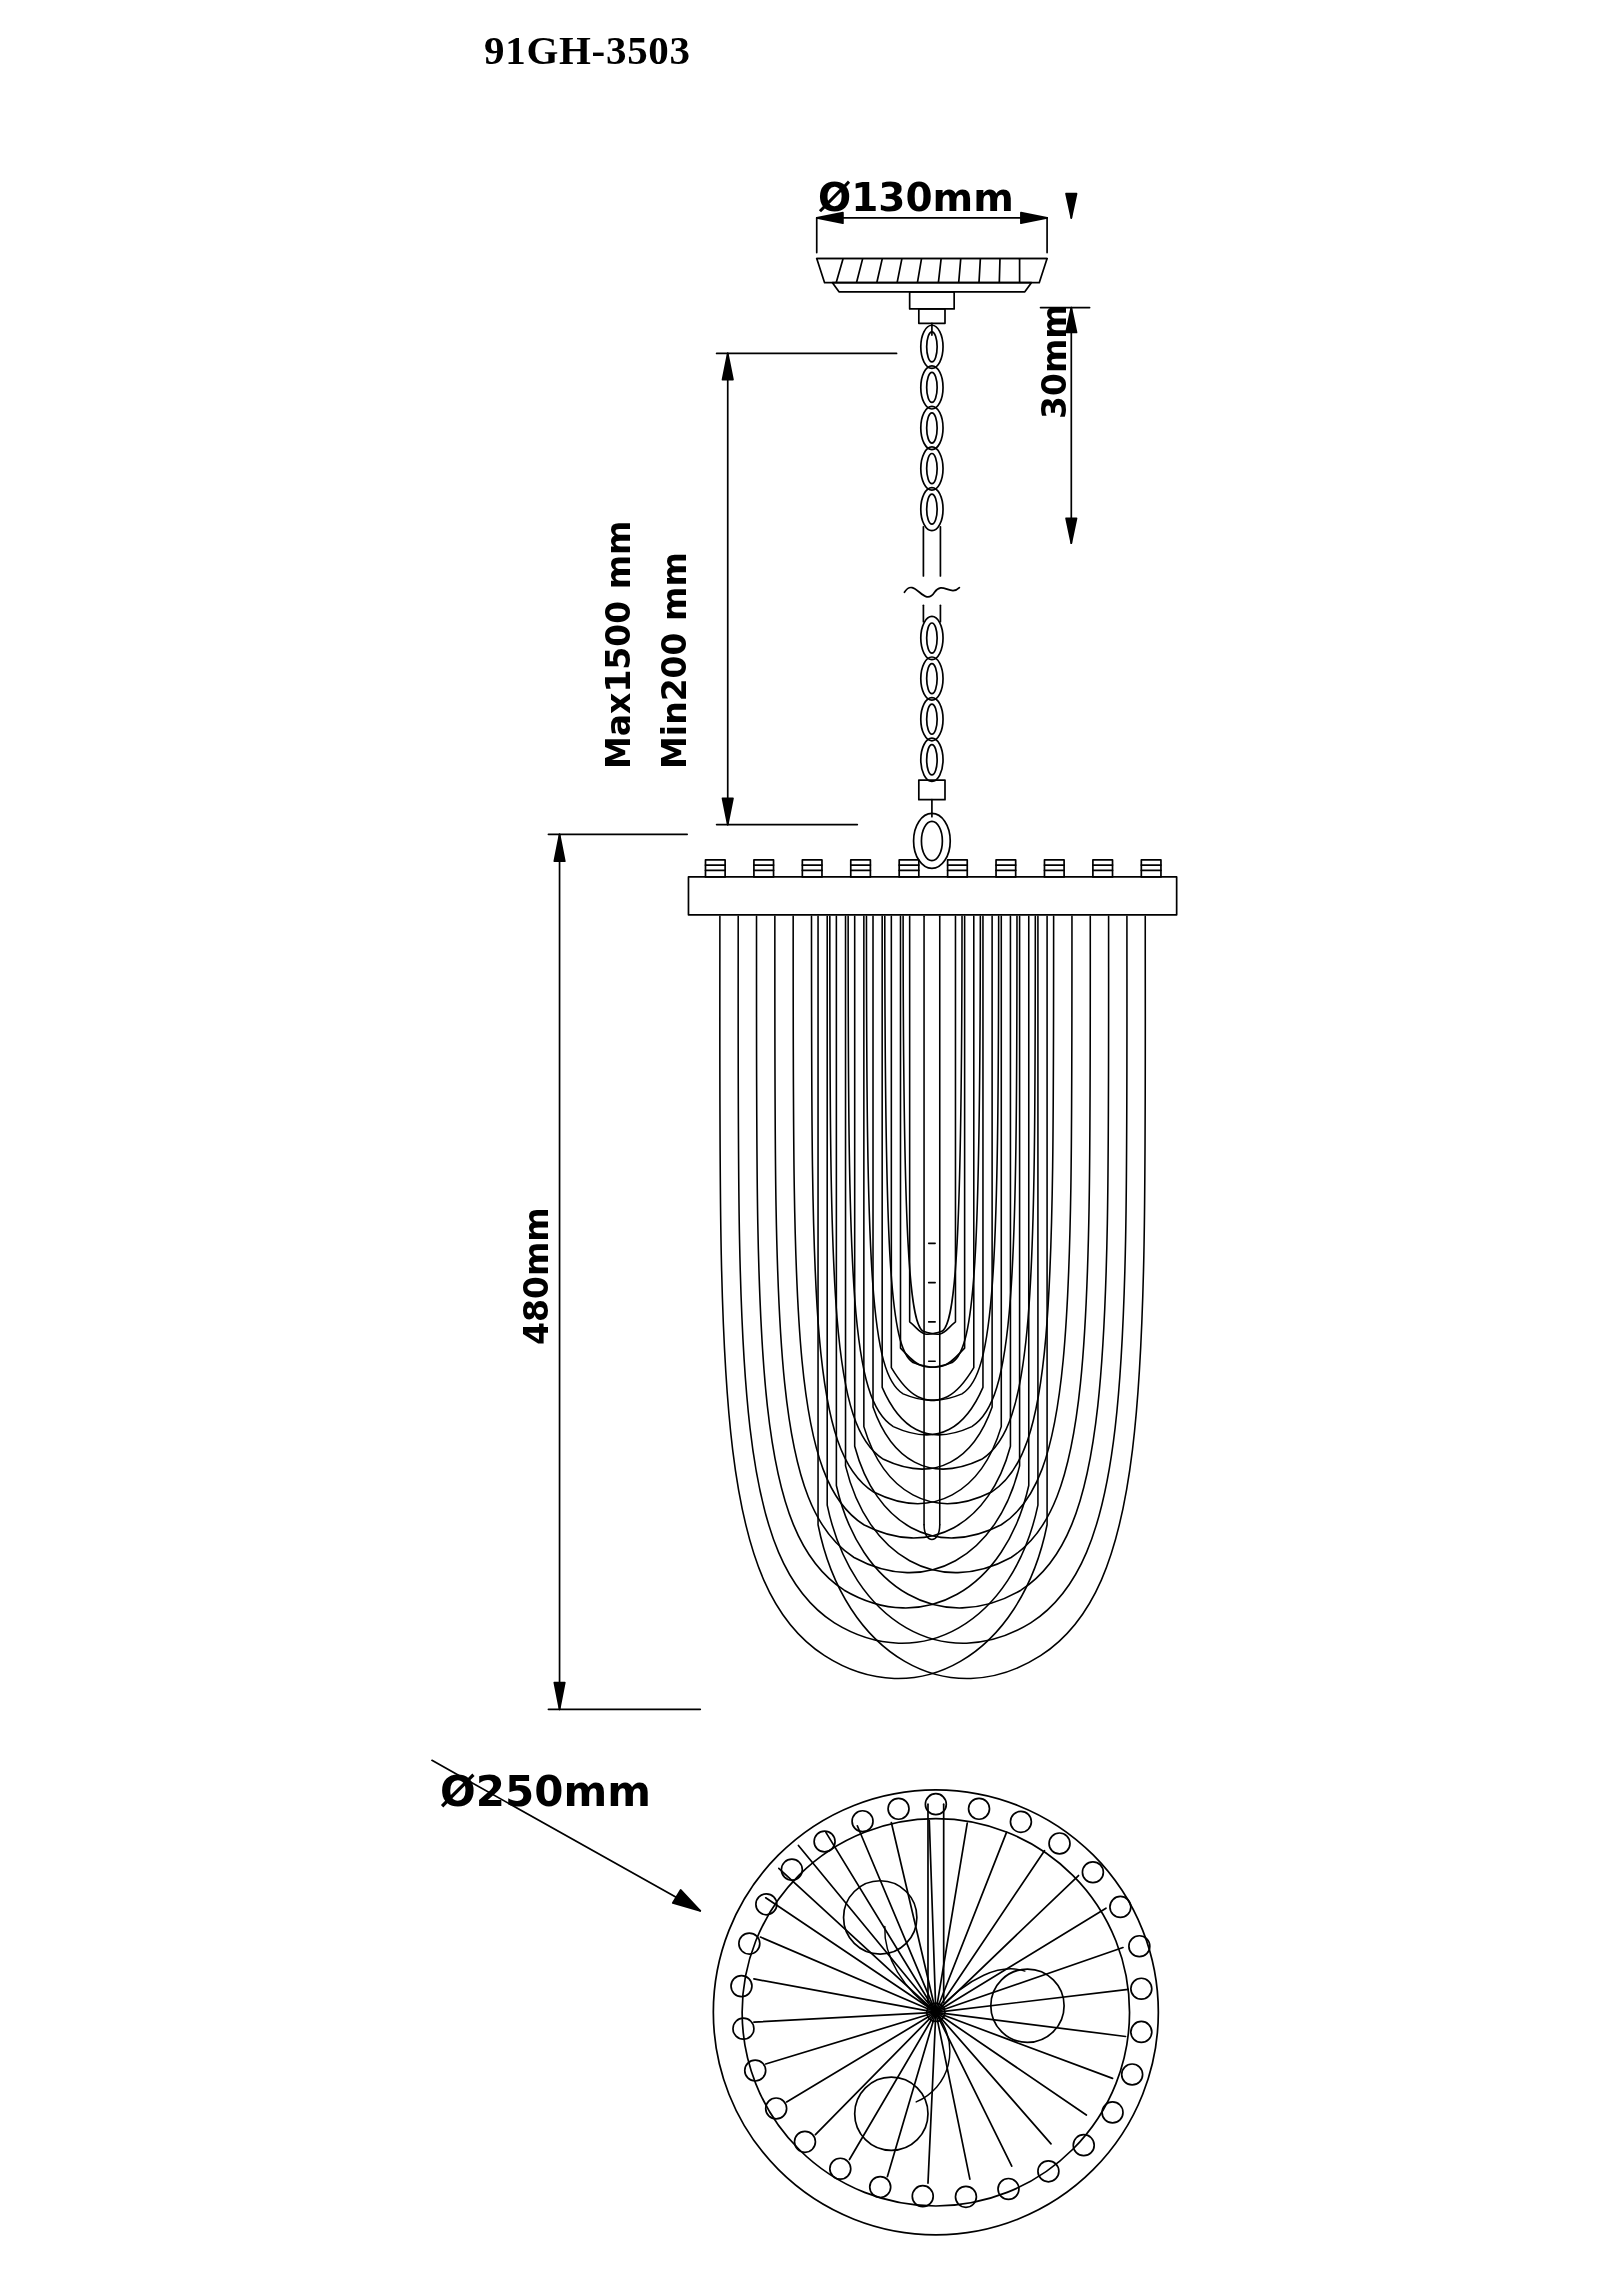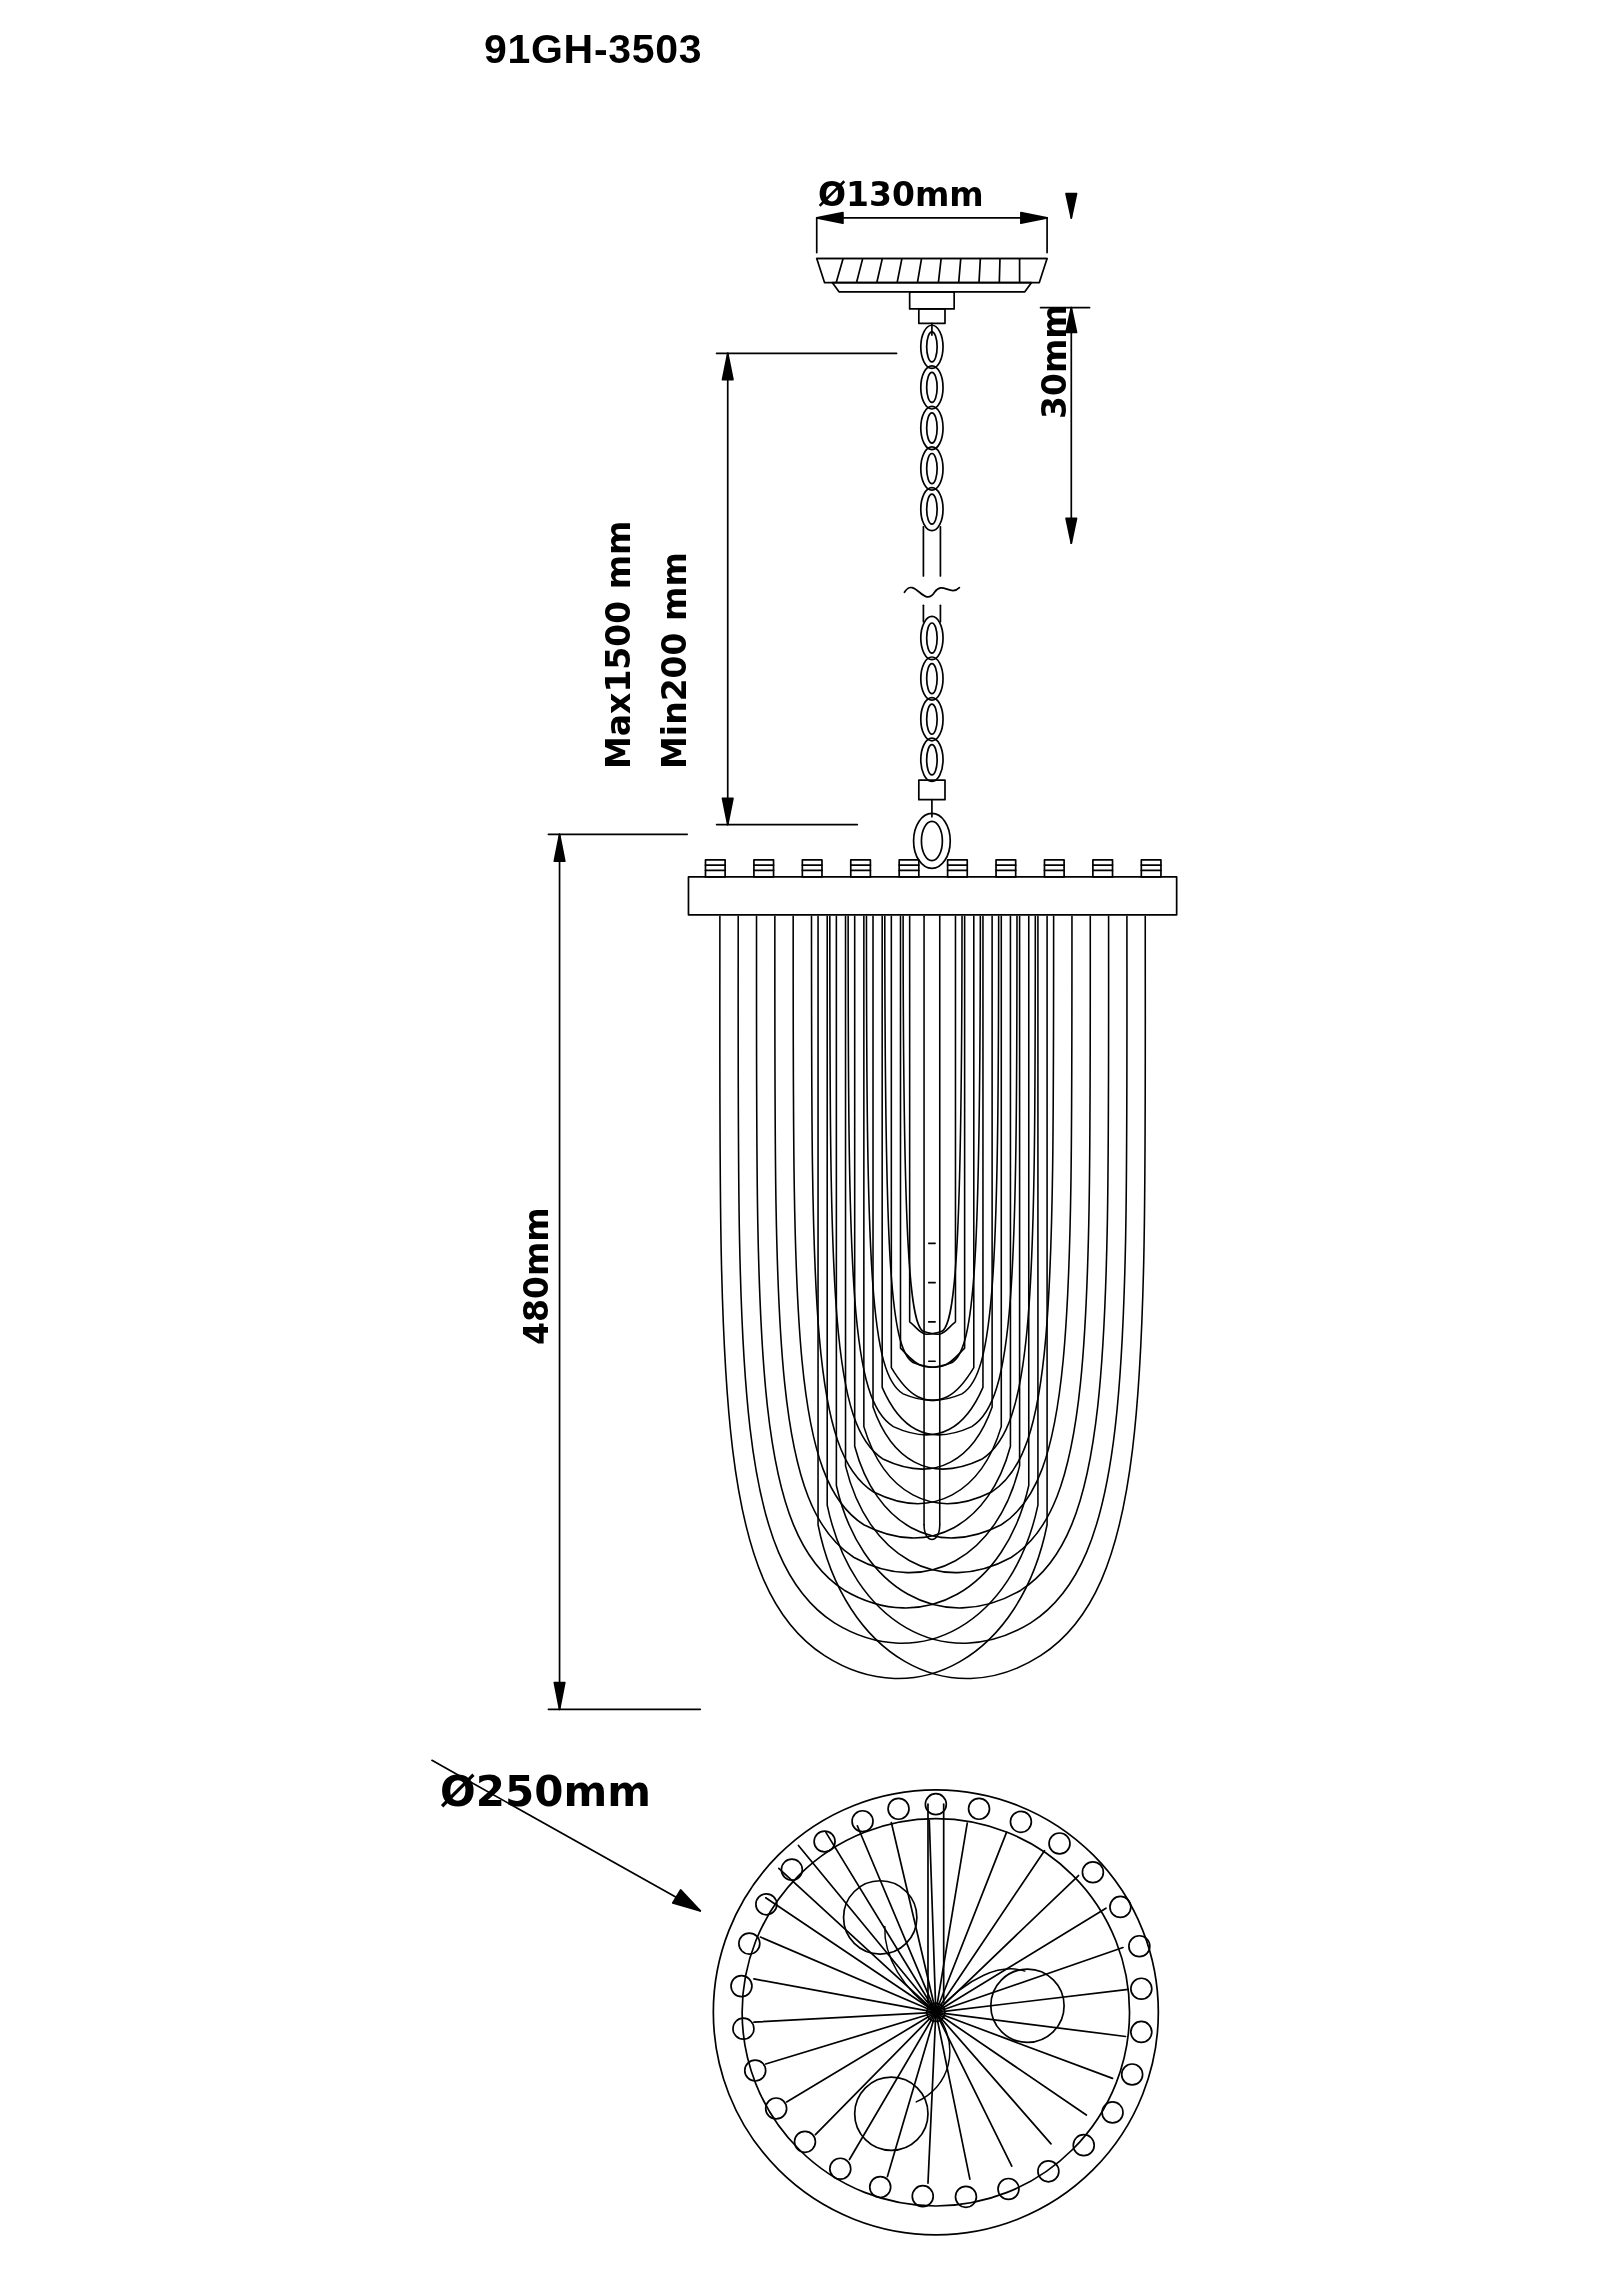--- a/index.html
+++ b/index.html
@@ -18,36 +18,36 @@
   #sheet {
     position: absolute;
     left: 0; top: 0;
     width: 1623px;
     height: 2295px;
   }
   .model-code {
     position: absolute;
     left: 484px;
     top: 26px;
-    font-family: Liberation Sans, sans-serif;
+    font-family: Liberation Serif, serif;
     font-size: 41px;
     font-weight: bold;
     letter-spacing: 0.7px;
     white-space: nowrap;
   }
   .dim-label {
     position: absolute;
     font-family: "DejaVu Sans", sans-serif;
     font-weight: bold;
     white-space: nowrap;
   }
   .lbl-dia130 {
     left: 818px;
     top: 175px;
-    font-size: 33px;
+    font-size: 39px;
   }
   .lbl-30 {
     left: 1035px;
     top: 419px;
     font-size: 33px;
     transform: rotate(-90deg);
     transform-origin: left top;
   }
   .lbl-max1500 {
     left: 599px;

